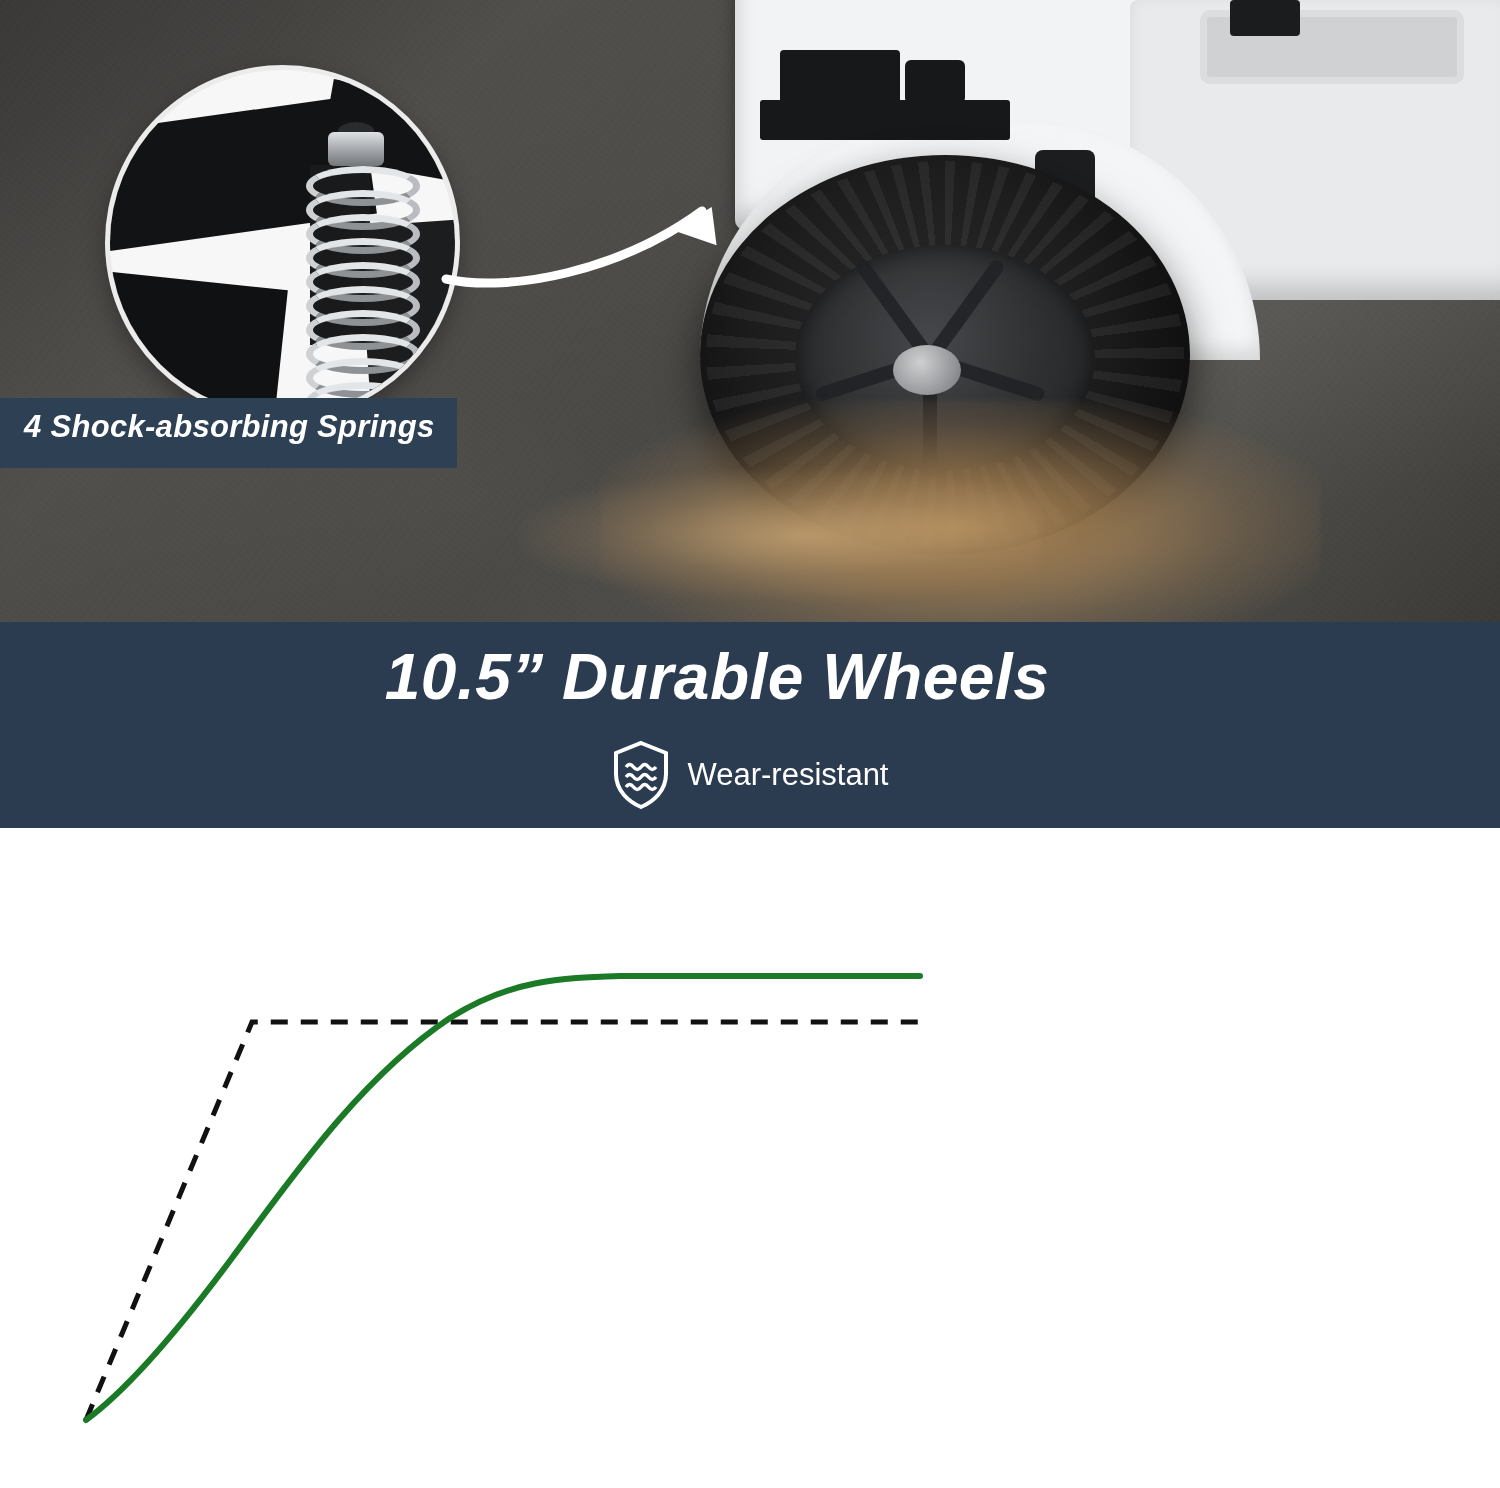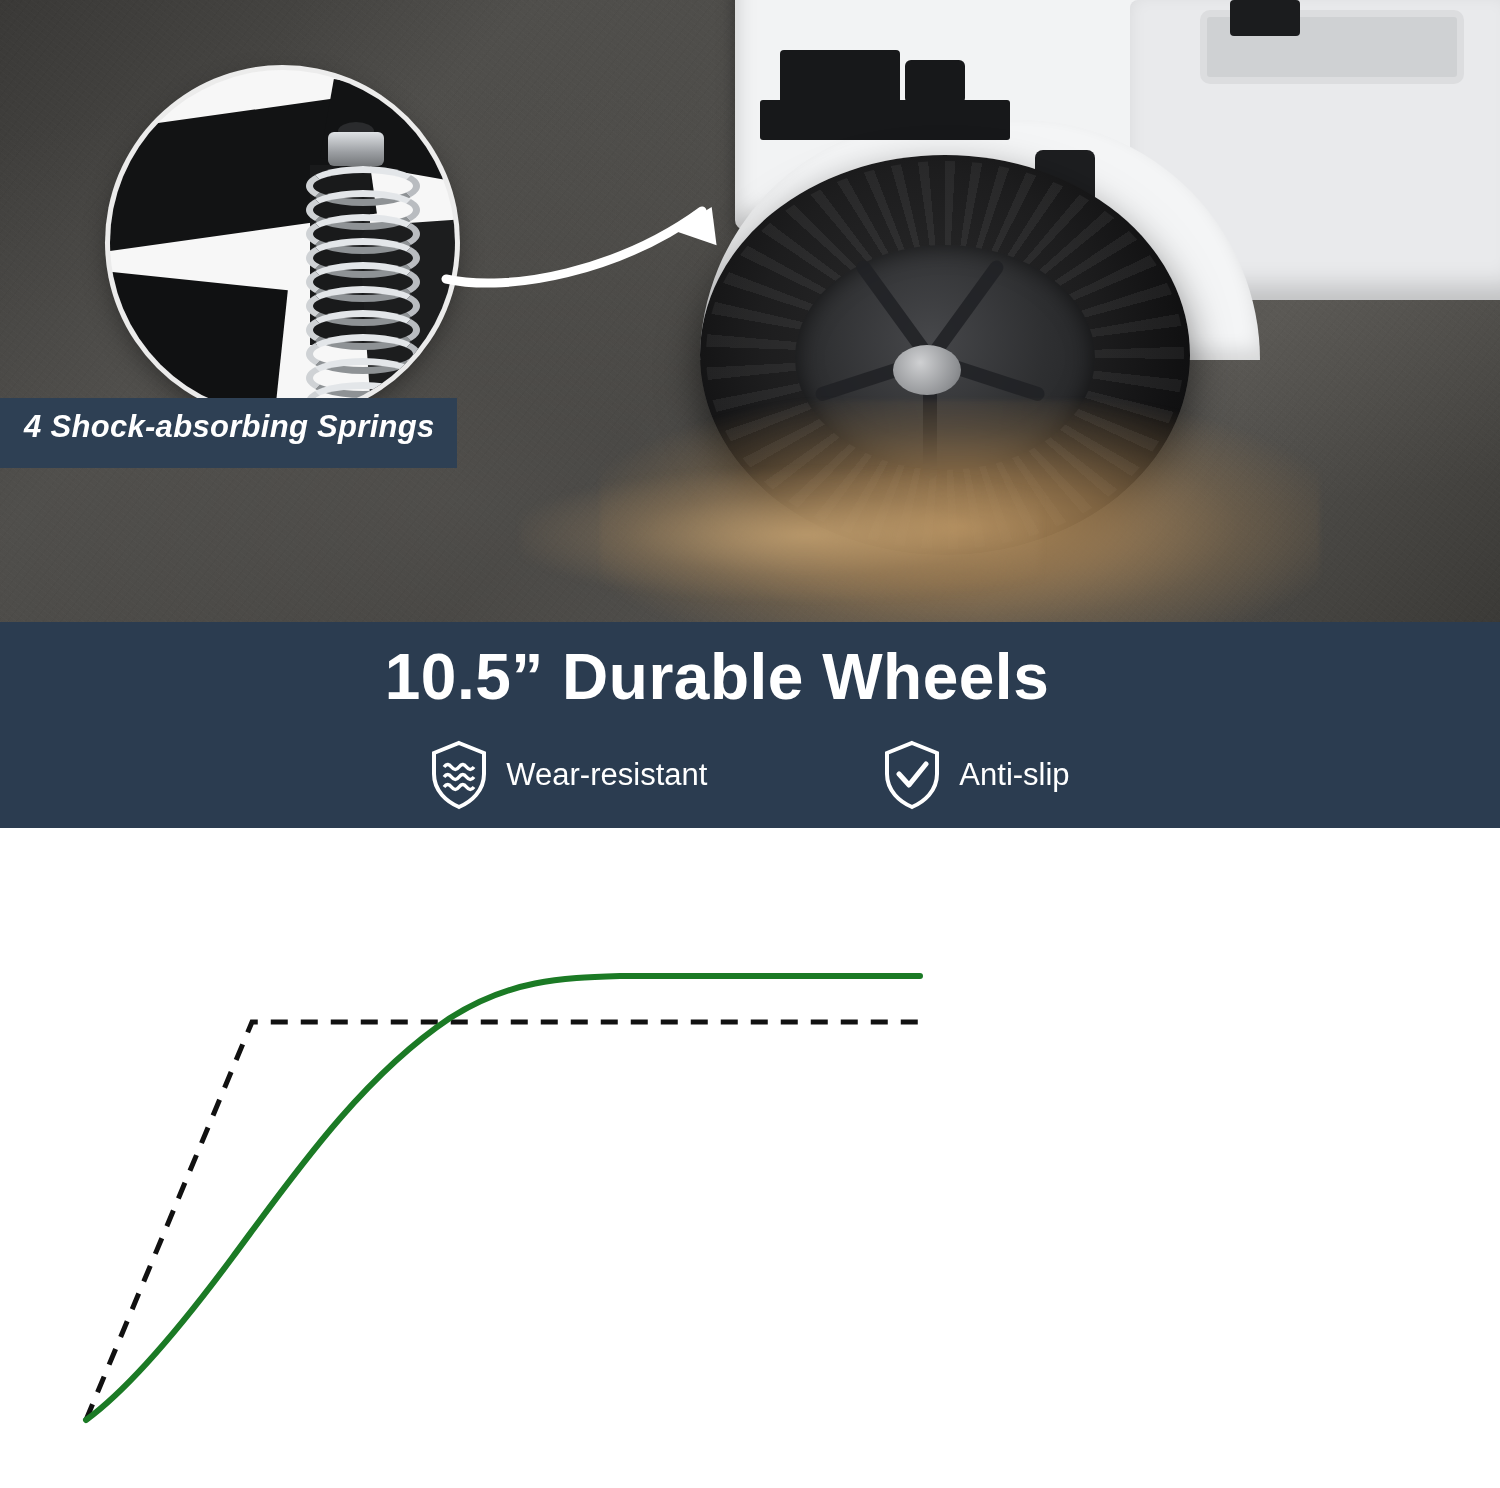--- a/index.html
+++ b/index.html
@@ -68,21 +68,21 @@
   .spring{position:absolute;left:196px;top:96px;width:100px;height:250px;}
   .coil{position:absolute;left:0;width:100px;height:26px;border:7px solid;border-color:#e3e6e9 #b9bcc0 #8e9295 #cfd2d5;border-radius:50%;}
 
   .badge{position:absolute;left:0px;top:398px;height:58px;background:#2e4054;display:flex;align-items:center;padding:0 22px 12px 24px;}
   .badge span{color:#fff;font-size:31px;font-weight:bold;font-style:italic;letter-spacing:.3px;white-space:nowrap;}
   .arrow-svg{position:absolute;left:440px;top:175px;}
 
   
   .band{position:absolute;left:0;top:622px;width:1500px;height:206px;background:#2b3c50;}
   .band-title{position:absolute;left:0;top:640px;width:1434px;text-align:center;color:#fff;
-     font-size:64px;font-weight:bold;letter-spacing:.5px;}
+     font-size:64px;font-weight:bold;font-style:italic;letter-spacing:.5px;}
   .feats{position:absolute;left:0;top:740px;width:1500px;display:flex;justify-content:center;gap:176px;}
   .feat{display:flex;align-items:center;gap:18px;}
   .feat-label{color:#fff;font-size:31px;}
 
   
   .chart{position:absolute;left:0;top:828px;width:1500px;height:660px;background:#fff;}
 </style>
 </head>
 <body>
 
@@ -155,27 +155,20 @@
     <div class="feat">
       <svg width="58" height="70" viewBox="0 0 58 70">
         <path d="M29 3 L54 13 V34 C54 51 41 62 29 67 C17 62 4 51 4 34 V13 Z" fill="none" stroke="#ffffff" stroke-width="4"></path>
         <path d="M14 27 q3.7 -5 7.5 0 t7.5 0 t7.5 0 t7.5 0" fill="none" stroke="#fff" stroke-width="3.4"></path>
         <path d="M14 37 q3.7 -5 7.5 0 t7.5 0 t7.5 0 t7.5 0" fill="none" stroke="#fff" stroke-width="3.4"></path>
         <path d="M14 47 q3.7 -5 7.5 0 t7.5 0 t7.5 0 t7.5 0" fill="none" stroke="#fff" stroke-width="3.4"></path>
       </svg>
       <span class="feat-label">Wear-resistant</span>
     </div>
 
-    <div class="feat">
-      <svg width="58" height="70" viewBox="0 0 58 70">
-        <path d="M29 3 L54 13 V34 C54 51 41 62 29 67 C17 62 4 51 4 34 V13 Z" fill="none" stroke="#ffffff" stroke-width="4"></path>
-        <path d="M16 34 L26 45 L43 24" fill="none" stroke="#ffffff" stroke-width="5" stroke-linecap="round" stroke-linejoin="round"></path>
-      </svg>
-      <span class="feat-label">Anti-slip</span>
-    </div>
   </div>
 
   <div class="chart">
 
     <svg style="position:absolute;left:0;top:0;width:1500px;height:660px;" viewBox="0 0 1500 660">
 
       <path d="M86 592 L252 194 L920 194" fill="none" stroke="#111111" stroke-width="5" stroke-dasharray="17 13"></path>
 
       <path d="M86 592 C 130 560, 180 500, 232 430 C 290 352, 360 250, 450 190 C 510 152, 560 150, 620 148 L 920 148" fill="none" stroke="#1b7a25" stroke-width="6" stroke-linecap="round"></path>
     </svg>

